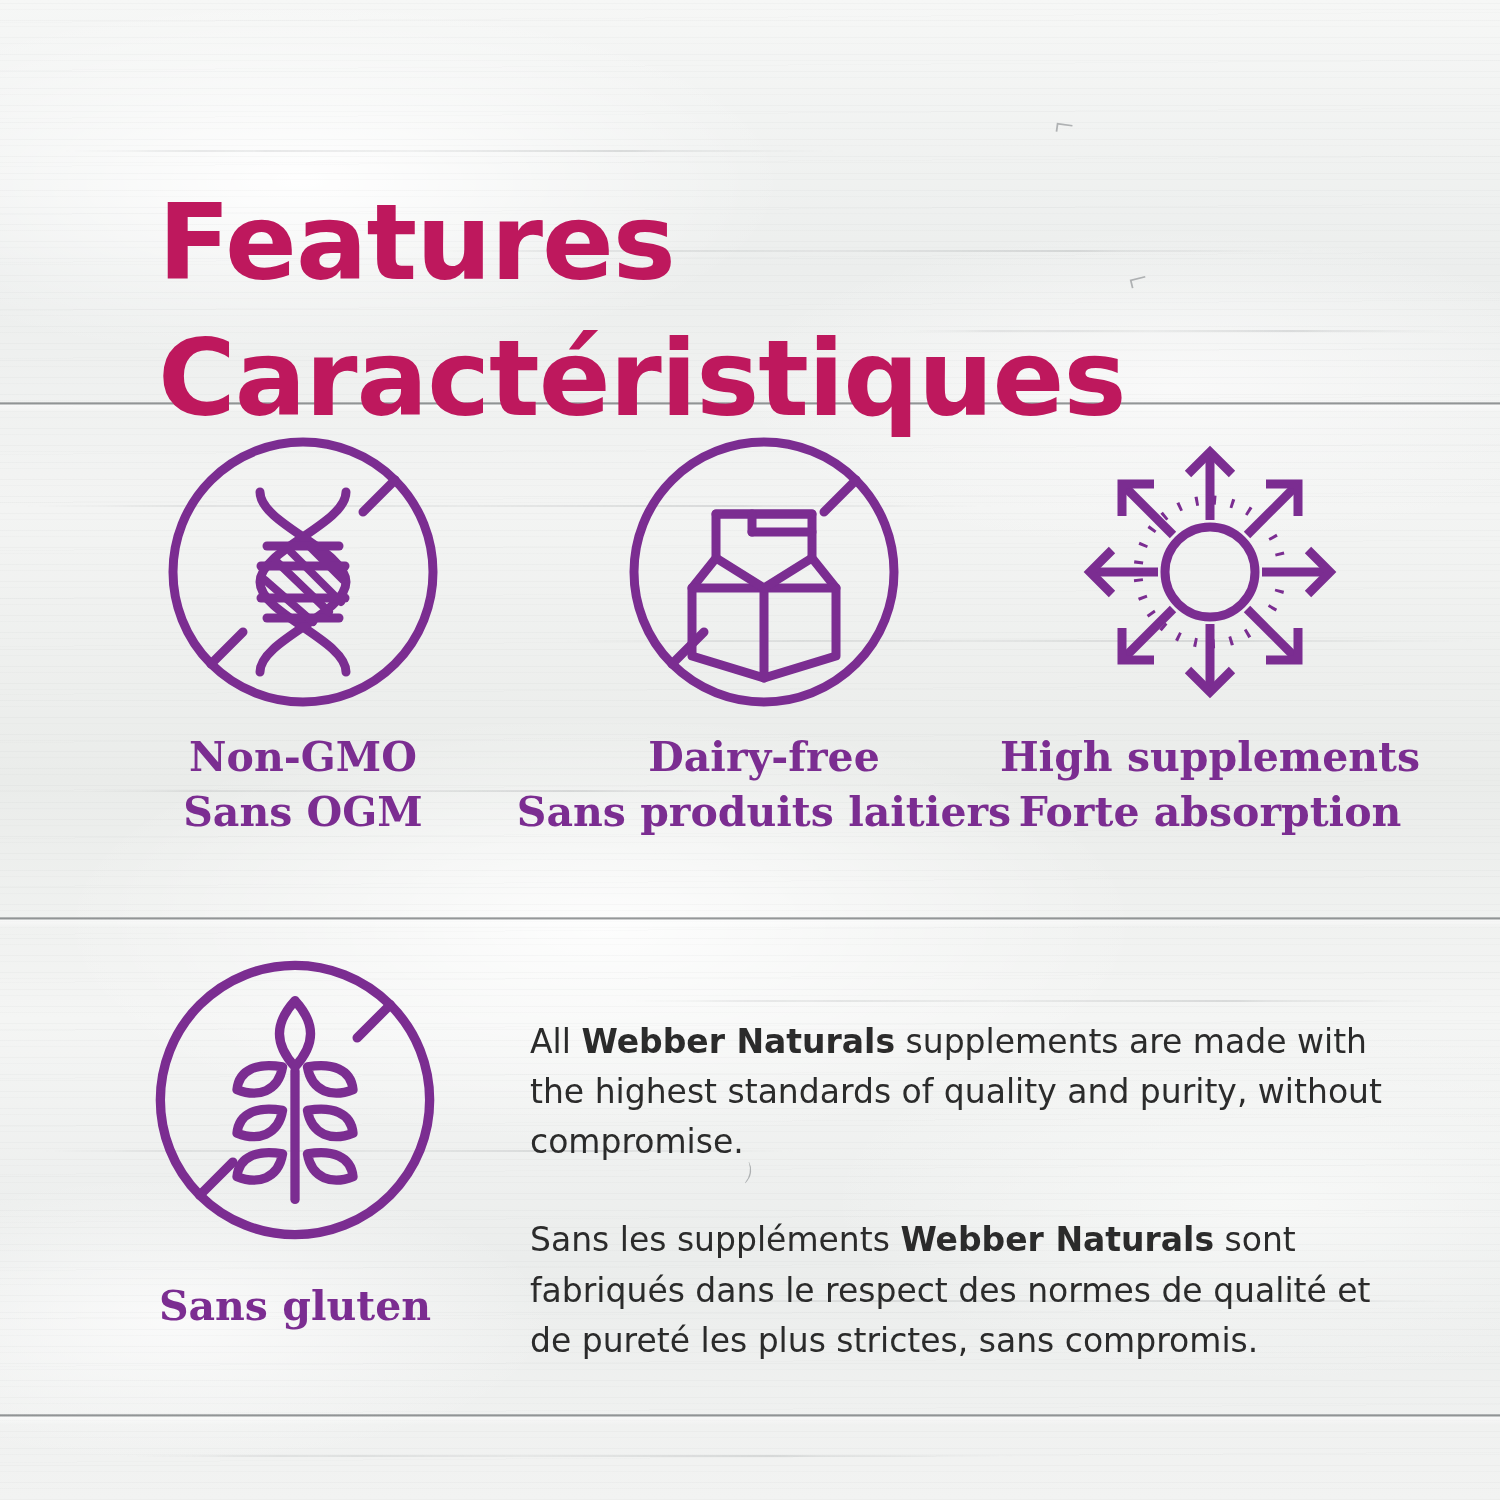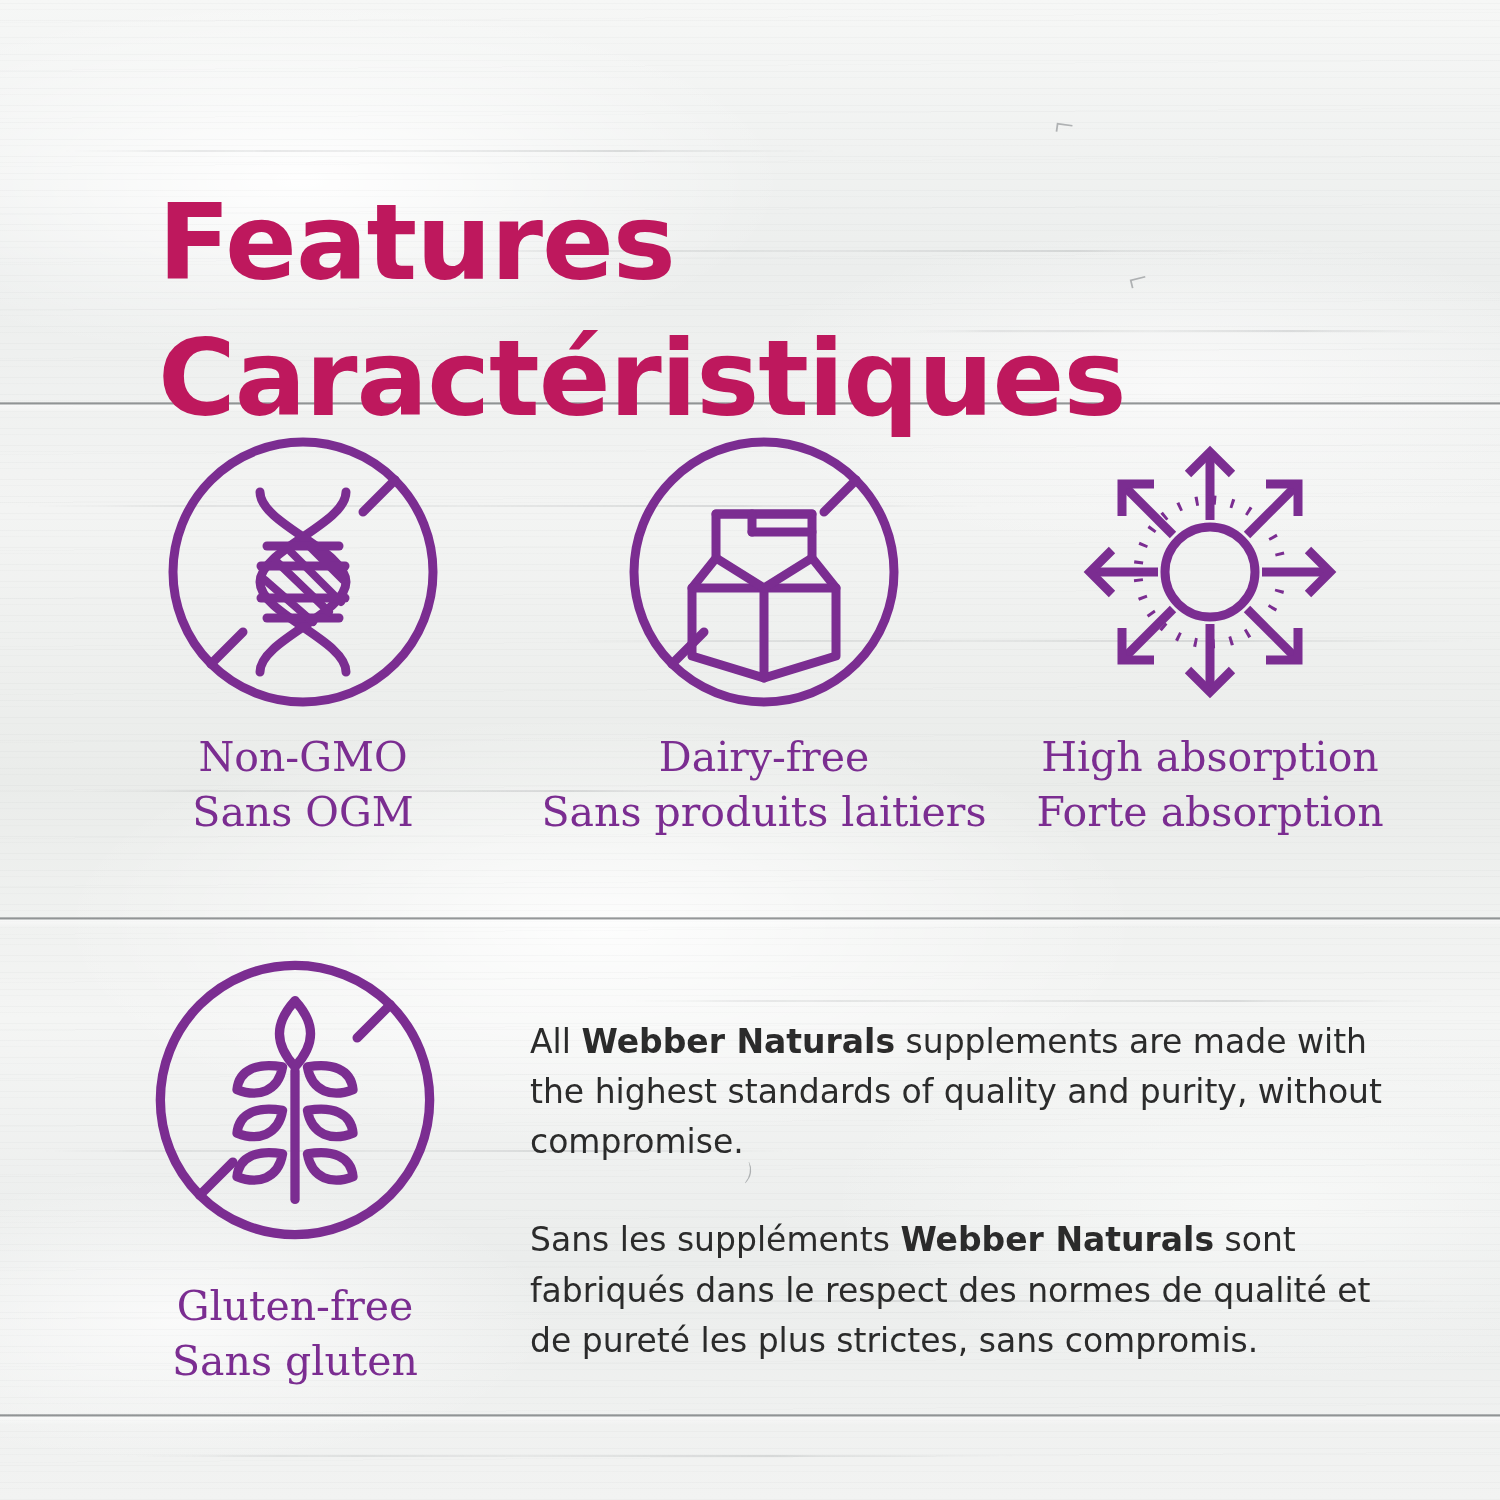--- a/index.html
+++ b/index.html
@@ -141,21 +141,21 @@
 
   .label {
     margin-top: 14px;
     color: #7b2d91;
     font-family: "DejaVu Serif", serif;
     font-size: 41px;
     line-height: 1.33;
     text-align: center;
     white-space: nowrap;
   }
-  .label .ln { display: block; }
+  .label .ln { display: block; font-weight: bold; }
 
   
   .bottom-row {
     position: absolute;
     left: 0;
     top: 955px;
     width: 1500px;
     display: flex;
     align-items: flex-start;
   }
@@ -307,21 +307,21 @@
               <line x1="103" y1="177" x2="52" y2="228"></line>
               <polyline points="52,196 52,228 84,228"></polyline>
             </g>
             <g>
               <line x1="177" y1="177" x2="228" y2="228"></line>
               <polyline points="228,196 228,228 196,228"></polyline>
             </g>
           </svg>
         </div>
         <div class="label">
-          <span class="ln">High absorption</span>
+          <span class="ln">High supplements</span>
           <span class="ln">Forte absorption</span>
         </div>
       </div>
 
     </div>
 
     <div class="bottom-row">
 
       <div class="gluten-col">
         <div class="icon-box">
@@ -337,21 +337,20 @@
             <path d="M128 108 C104 104, 86 110, 84 130 C104 138, 124 132, 128 108 Z"></path>
             <path d="M128 150 C104 146, 86 152, 84 172 C104 180, 124 174, 128 150 Z"></path>
             <path d="M128 192 C104 188, 86 194, 84 214 C104 222, 124 216, 128 192 Z"></path>
 
             <path d="M152 108 C176 104, 194 110, 196 130 C176 138, 156 132, 152 108 Z"></path>
             <path d="M152 150 C176 146, 194 152, 196 172 C176 180, 156 174, 152 150 Z"></path>
             <path d="M152 192 C176 188, 194 194, 196 214 C176 222, 156 216, 152 192 Z"></path>
           </svg>
         </div>
         <div class="label">
-          <span class="ln">Gluten-free</span>
           <span class="ln">Sans gluten</span>
         </div>
       </div>
 
       <div class="copy-col">
         <p class="para"><span>All </span><b>Webber Naturals</b><span> supplements are made with the highest standards of quality and purity, without compromise.</span></p>
         <p class="para"><span>Sans les suppléments </span><b>Webber Naturals</b><span> sont fabriqués dans le respect des normes de qualité et de pureté les plus strictes, sans compromis.</span></p>
       </div>
 
     </div>

